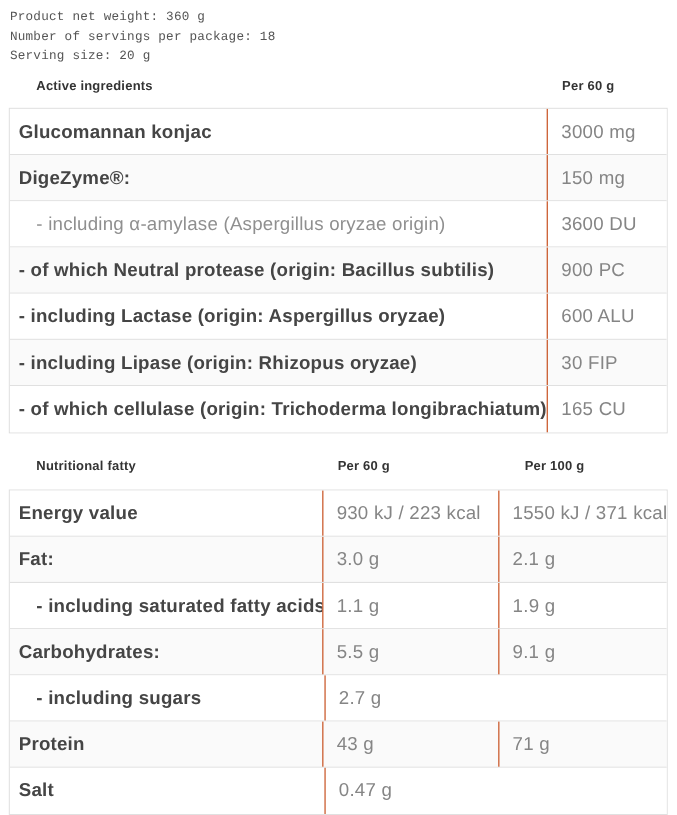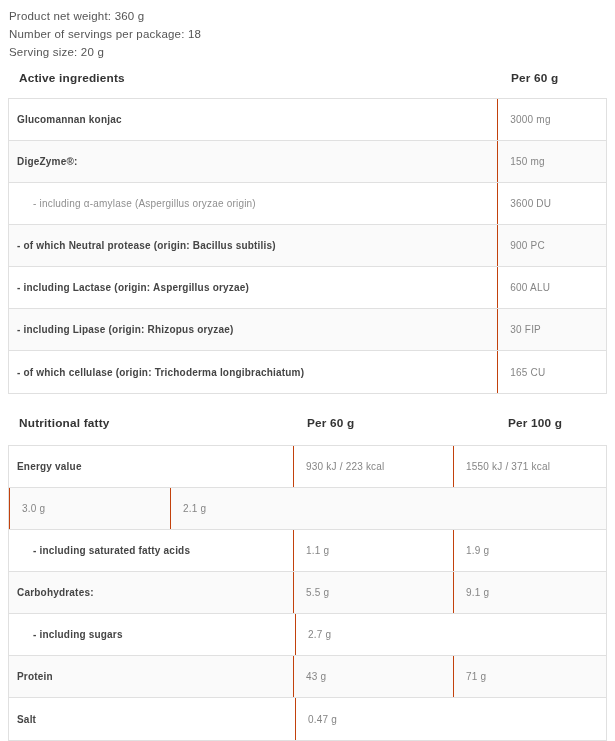--- a/index.html
+++ b/index.html
@@ -4,50 +4,50 @@
 <style>
   * { margin: 0; padding: 0; box-sizing: border-box; }
   html, body { background: #ffffff; }
   body {
     width: 615px; height: 741px;
     font-family: "Liberation Sans", sans-serif;
     color: #444444;
     overflow: hidden;
     padding-top: 7px;
   }
-  .meta { margin-left: 9px; }
+  .meta { margin-left: 9px; font-family: Liberation Mono, monospace; }
   .meta-line {
     font-size: 11.5px; line-height: 18px; color: #555555;
     letter-spacing: 0.2px;
   }
   .section-header { position: relative; height: 16px; margin: 10px 8px 0 8px; }
   .section-header .hdr {
     position: absolute; top: 0;
     font-size: 11.8px; font-weight: 700; color: #333333;
     letter-spacing: 0.2px; white-space: nowrap;
   }
-  .hdr-left   { left: 11px; }
+  .hdr-left   { left: 25px; }
   .t1-hdr-col { left: 503px; }
   .t2-hdr-col1 { left: 299px; }
-  .t2-hdr-col2 { left: 461px; padding-left: 39px; }
+  .t2-hdr-col2 { left: 430px; padding-left: 39px; }
 
   .tbl {
     margin: 0 8px;
     width: 599px;
     border: 1px solid #e0e0e0;
     background: #ffffff;
   }
   .tbl-1 { margin-top: 11px; }
   .tbl-2 { margin-top: 13px; }
   .row { display: flex; height: 42px; border-bottom: 1px solid #e0e0e0; background: #ffffff; }
   .row:last-child { border-bottom: none; }
   .row.alt { background: #fafafa; }
   .cell {
     display: flex; align-items: center;
-    font-size: 10px; letter-spacing: 0.2px;
+    font-size: 17px; letter-spacing: 0.2px;
     white-space: nowrap; overflow: hidden;
   }
   .cell.label { color: #454545; font-weight: 700; padding-left: 8px; }
   .cell.label.indent { padding-left: 24px; }
   .cell.label.muted { color: #8f8f8f; font-weight: 400; }
   .cell.val { color: #858585; font-weight: 400; border-left: 1px solid #c2410c; padding-left: 12px; }
   
   .tbl-1 .c-label { width: 490px; }
   .tbl-1 .c-val   { width: 109px; }
   
@@ -107,20 +107,21 @@
   <span class="hdr t2-hdr-col2">Per 100 g</span>
 </div>
 
 <div class="tbl tbl-2" id="tbl-nutrition">
     <div class="row">
       <div class="cell label c-label">Energy value</div>
       <div class="cell val c-v60">930 kJ / 223 kcal</div>
       <div class="cell val c-v100">1550 kJ / 371 kcal</div>
     </div>
     <div class="row alt">
+      <div class="cell label c-label">Fat:</div>
       <div class="cell val c-v60">3.0 g</div>
       <div class="cell val c-v100">2.1 g</div>
     </div>
     <div class="row">
       <div class="cell label c-label indent">- including saturated fatty acids</div>
       <div class="cell val c-v60">1.1 g</div>
       <div class="cell val c-v100">1.9 g</div>
     </div>
     <div class="row alt">
       <div class="cell label c-label">Carbohydrates:</div>

